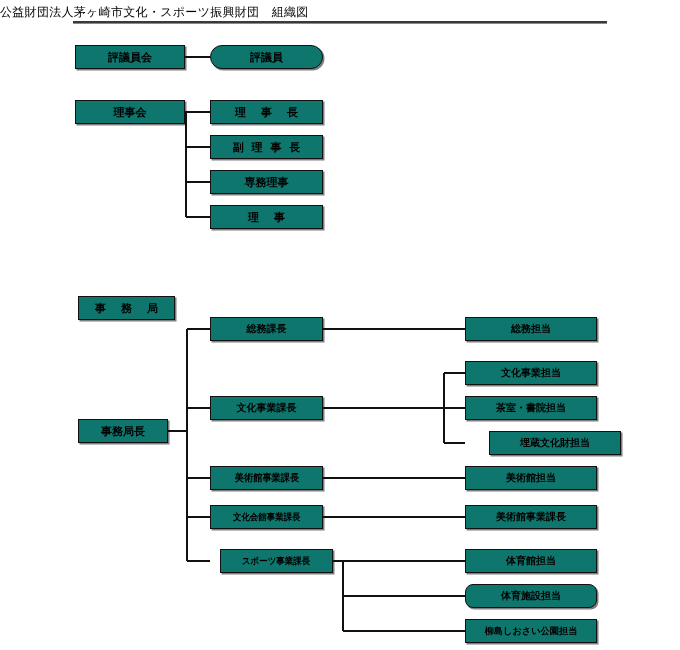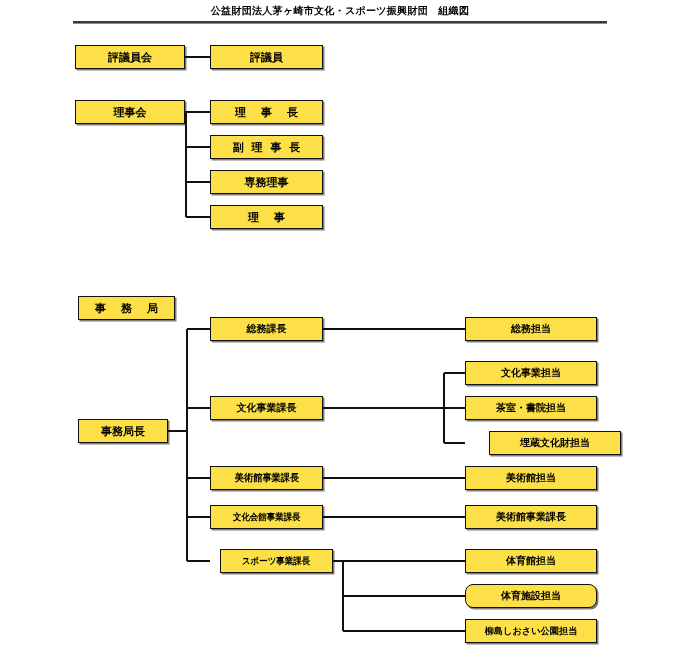--- a/index.html
+++ b/index.html
@@ -22,42 +22,41 @@
     left: 0;
     top: 0;
     width: 680px;
     height: 650px;
   }
   .chart-title {
     position: absolute;
     left: 0;
     top: 4px;
     width: 680px;
-    text-align: center;
-    font-size: 10px;
-    font-weight: bold;
+    font-size: 12px;
+    font-weight: normal;
     color: #000000;
     letter-spacing: 0.3px;
     white-space: nowrap;
   }
   .title-rule {
     position: absolute;
     left: 73px;
     top: 21px;
     width: 534px;
     height: 3px;
     border-top: 2px solid #3a3a3a;
     border-bottom: 1px solid #8a8a8a;
     box-sizing: border-box;
   }
   .node {
     position: absolute;
     box-sizing: border-box;
     border: 1.6px solid #111111;
-    background: #fde047;
+    background: #0f766e;
     display: flex;
     align-items: center;
     justify-content: center;
     color: #000000;
     font-weight: bold;
     line-height: 1;
     box-shadow: 1.5px 1.5px 0 0 rgba(20,20,20,0.55);
     overflow: hidden;
   }
   .node span {
@@ -124,21 +123,21 @@
   <div class="node s-11" style="left:75px; top:100px; width:110px; height:24px;">
     <span>理事会</span>
   </div>
   <div class="node s-11 mid-space" style="left:78px; top:296px; width:97px; height:24px;">
     <span>事　務　局</span>
   </div>
   <div class="node s-11" style="left:78px; top:419px; width:90px; height:24px;">
     <span>事務局長</span>
   </div>
 
-  <div class="node s-11" style="left:210px; top:45px; width:113px; height:24px;">
+  <div class="node s-11" style="left:210px; top:45px; width:113px; height:24px;border-radius:12px;">
     <span>評議員</span>
   </div>
   <div class="node s-11 mid-space" style="left:210px; top:100px; width:113px; height:24px;">
     <span>理　事　長</span>
   </div>
   <div class="node s-11 mid-space" style="left:210px; top:135px; width:113px; height:24px;">
     <span>副 理 事 長</span>
   </div>
   <div class="node s-11" style="left:210px; top:170px; width:113px; height:24px;">
     <span>専務理事</span>

